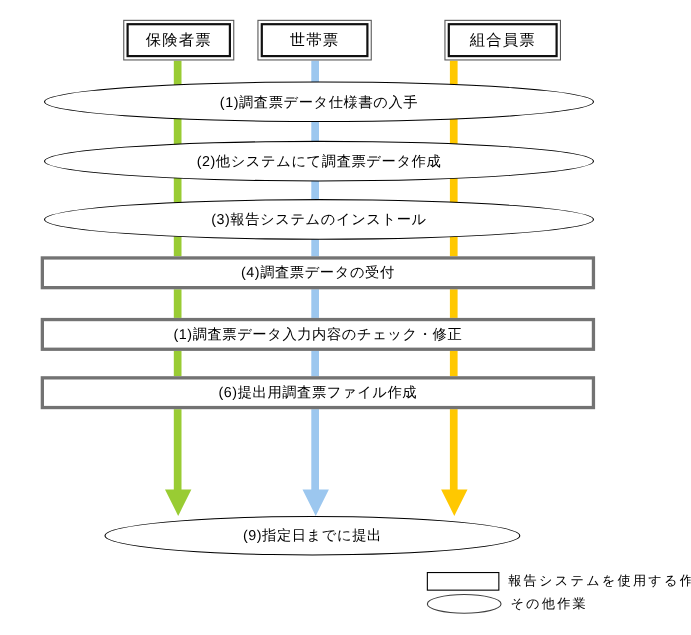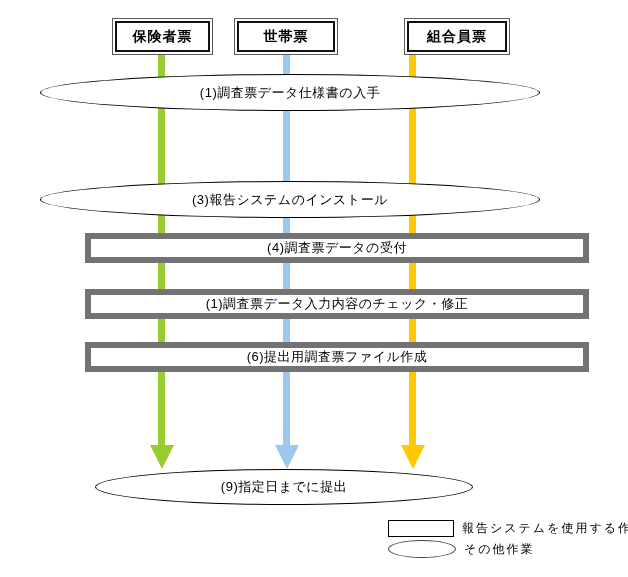--- a/index.html
+++ b/index.html
@@ -13,31 +13,31 @@
         border-top:24px solid #000;}
   .shaft.s1{left:158px;} .head.h1{left:150px;}
   .shaft.s2{left:283px;} .head.h2{left:275px;}
   .shaft.s3{left:409px;} .head.h3{left:401px;}
 
   
   .srcbox{position:absolute;top:18px;height:37px;z-index:3;background:#fff;
           border:1px solid #595959;padding:2px;box-sizing:border-box;}
   .srcbox .inner{width:100%;height:100%;border:2px solid #111;box-sizing:border-box;
           display:flex;align-items:center;justify-content:center;
-          font-weight:bold;font-size:14px;letter-spacing:1px;}
+          font-weight:normal;font-size:14px;letter-spacing:1px;}
   .srcbox.b1{left:112px;width:101px;}
   .srcbox.b2{left:234px;width:104px;}
   .srcbox.b3{left:360px;width:106px;margin-left:44px;}
 
   
   .step{position:absolute;z-index:2;background:#fff;box-sizing:border-box;
         display:flex;align-items:center;justify-content:center;
         font-size:13px;letter-spacing:0.5px;white-space:nowrap;}
   .ellipse{border:1px solid #000000;border-radius:50%;}
-  .rect{border:6px solid #737373;margin-left:48px;}
+  .rect{border:3px solid #737373;}
   .st1{left:40px;top:74px;width:500px;height:37px;}
   .st2{left:40px;top:128px;width:500px;height:37px;}
   .st3{left:40px;top:181px;width:500px;height:37px;}
   .st4{left:37px;top:233px;width:504px;height:30px;}
   .st5{left:37px;top:289px;width:504px;height:30px;}
   .st6{left:37px;top:342px;width:504px;height:30px;}
   .st7{left:235px;top:394px;width:238px;height:29px;}
   .st8{left:95px;top:469px;width:378px;height:36px;}
 
   
@@ -66,20 +66,21 @@
     <div class="inner">保険者票</div>
   </div>
   <div class="srcbox b2">
     <div class="inner">世帯票</div>
   </div>
   <div class="srcbox b3">
     <div class="inner">組合員票</div>
   </div>
 
   <div class="step ellipse st1">(1)調査票データ仕様書の入手</div>
+  <div class="step ellipse st2">(2)他システムにて調査票データ作成</div>
   <div class="step ellipse st3">(3)報告システムのインストール</div>
   <div class="step rect st4">(4)調査票データの受付</div>
   <div class="step rect st5">(1)調査票データ入力内容のチェック・修正</div>
   <div class="step rect st6">(6)提出用調査票ファイル作成</div>
   <div class="step ellipse st8">(9)指定日までに提出</div>
 
   <div class="legend">
     <div class="lgrow">
       <div class="lgrect"></div>
       <div class="lglabel">報告システムを使用する作業</div>

